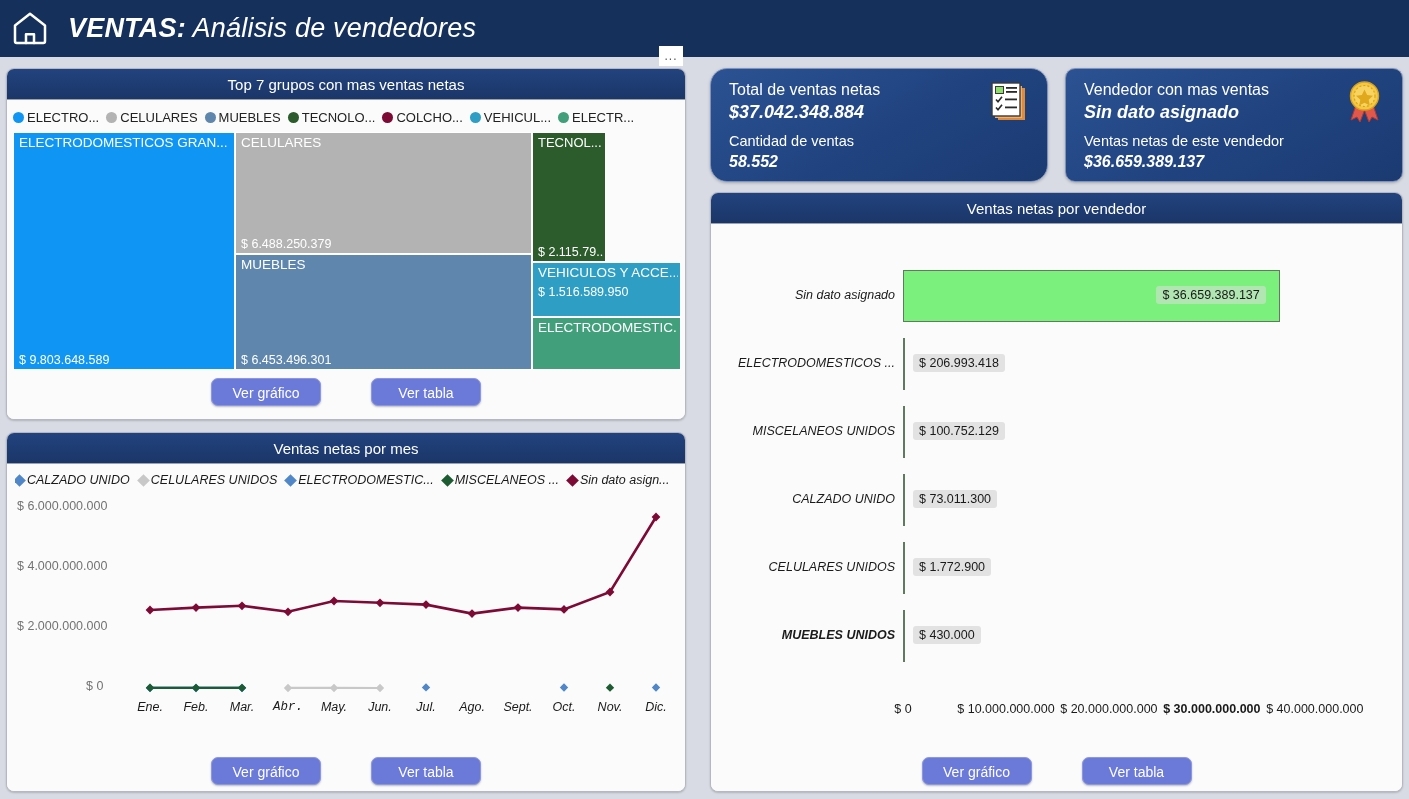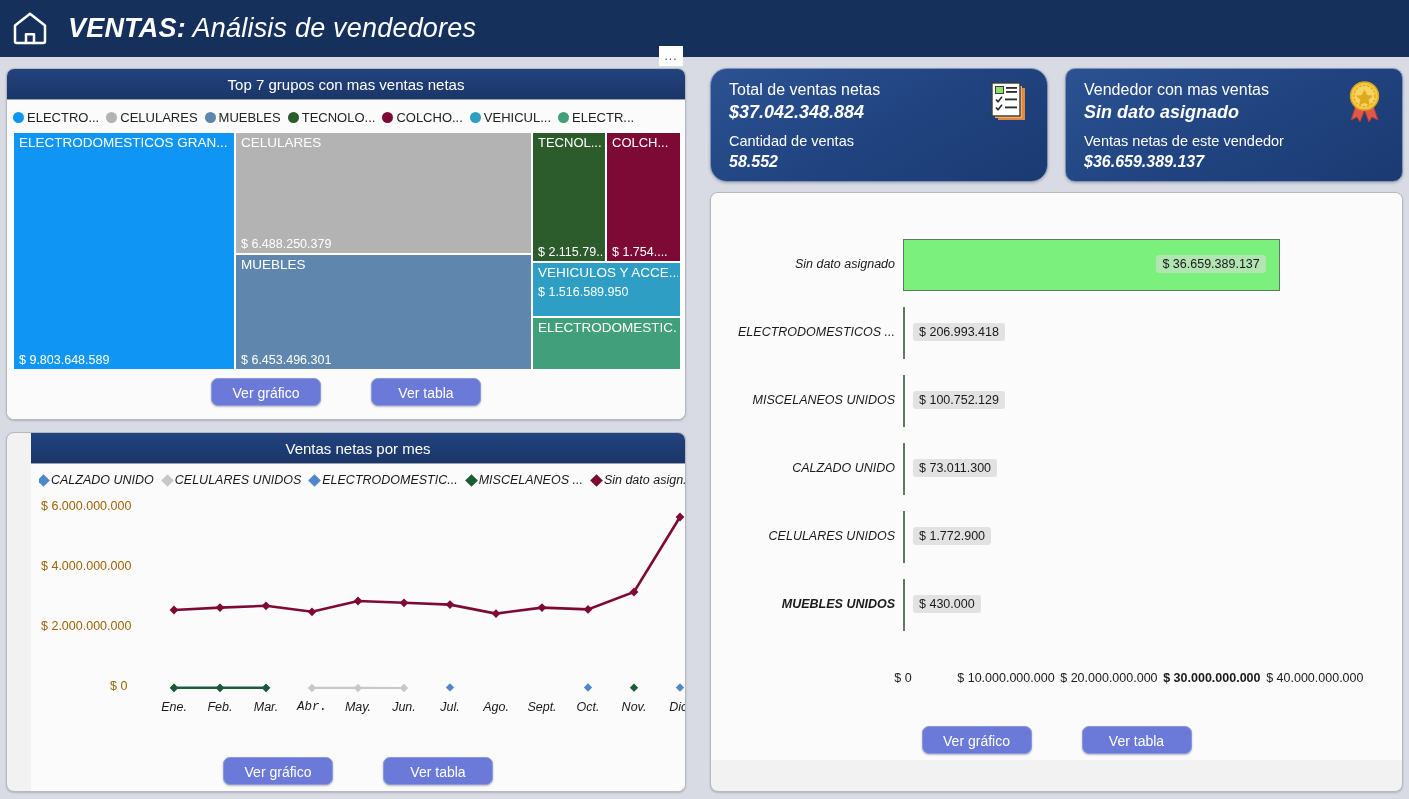--- a/index.html
+++ b/index.html
@@ -83,34 +83,34 @@
     position: absolute; left: 5px; top: 2px; right: 2px;
     font-size: 13.5px; color: #ffffff; white-space: nowrap; overflow: hidden;
   }
   .tile .tval {
     position: absolute; left: 5px; bottom: 2px; right: 2px;
     font-size: 12.5px; color: #ffffff; white-space: nowrap; overflow: hidden;
   }
   .tile.small .tname { font-size: 13px; }
 
   
-  #line-panel { left: 6px; top: 432px; width: 680px; height: 360px; padding-left: 24px; }
+  #line-panel { left: 6px; top: 432px; width: 680px; height: 360px; }
   .ln-legend {
     position: absolute; left: 8px; top: 6px; width: 664px; height: 20px;
     display: flex; align-items: center; font-size: 12.5px; color: #1a1a1a;
     font-style: italic; white-space: nowrap; overflow: hidden;
   }
   .ln-legend .lg { display: flex; align-items: center; margin-right: 9px; }
   .ln-legend .dia {
     width: 9px; height: 9px; margin-right: 3px; flex: none;
     transform: rotate(45deg);
   }
   .ln-plot { position: absolute; left: 0; top: 28px; width: 680px; height: 250px; }
   .ylab {
-    position: absolute; font-size: 12.5px; color: #a16207; white-space: nowrap;
+    position: absolute; font-size: 12.5px; color: #737373; white-space: nowrap;
   }
   .xlab {
     position: absolute; font-size: 12.5px; color: #1a1a1a;
     font-style: italic; text-align: center; white-space: nowrap;
   }
 
   
   .kpi {
     position: absolute; top: 68px; height: 114px;
     background: linear-gradient(150deg, #2c5293 0%, #20437f 55%, #1b3a72 100%);
@@ -204,24 +204,20 @@
           <div class="tname">CELULARES</div>
           <div class="tval">$ 6.488.250.379</div>
         </div>
         <div class="tile" style="left: 222px; top: 122px; width: 297px; height: 116px; background: rgb(95, 135, 173);">
           <div class="tname">MUEBLES</div>
           <div class="tval">$ 6.453.496.301</div>
         </div>
         <div class="tile small" style="left: 519px; top: 0px; width: 74px; height: 130px; background: rgb(44, 92, 44);">
           <div class="tname">TECNOL...</div>
           <div class="tval">$ 2.115.79...</div>
-        </div>
-        <div class="tile small" style="left: 593px; top: 0px; width: 75px; height: 130px; background: rgb(125, 10, 53);">
-          <div class="tname">COLCH...</div>
-          <div class="tval">$ 1.754....</div>
         </div>
         <div class="tile" style="left: 519px; top: 130px; width: 149px; height: 55px; background: rgb(46, 158, 196);">
           <div class="tname">VEHICULOS Y ACCE...</div>
           <div class="tval" style="bottom: auto; top: 22px;">$ 1.516.589.950</div>
         </div>
         <div class="tile" style="left: 519px; top: 185px; width: 149px; height: 53px; background: rgb(65, 160, 123);">
           <div class="tname">ELECTRODOMESTIC...</div>
         </div>
       </div>
     <div class="btn-row" style="top:278px">
@@ -347,20 +343,21 @@
       <path d="M14 26 L9 41 l6-3 3 5 5-13z" fill="#e0574c" stroke="#b23a32" stroke-width="1"></path>
       <path d="M31 26 L36 41 l-6-3 -3 5 -5-13z" fill="#e0574c" stroke="#b23a32" stroke-width="1"></path>
       <circle cx="22.5" cy="17" r="14" fill="#f5c842" stroke="#d9a21c" stroke-width="1.4"></circle>
       <circle cx="22.5" cy="17" r="10.5" fill="#f7d461" stroke="#d9a21c" stroke-width="1.2" stroke-dasharray="2 2"></circle>
       <path d="M22.5 10.5l2.6 5.4 5.9.8-4.3 4.1 1.1 5.8-5.3-2.9-5.3 2.9 1.1-5.8-4.3-4.1 5.9-.8z" fill="#e0a81c"></path>
     </svg>
   </div>
 </div>
 
 <div class="panel" id="bar-panel">
+  <div class="panel-title">Ventas netas por vendedor</div>
   <div class="panel-body" style="height:567px">
     <div class="bar-plot" id="bar-plot">
         <div class="cat-label" style="left: 10px; width: 174px; top: 64px;">Sin dato asignado</div>
         <div class="bar-rect" style="left: 192px; top: 46px; width: 377.425px; height: 52px; background: rgb(124, 240, 124); border: 1px solid rgb(95, 122, 95);"></div>
         <div class="bar-value on-bar" style="top: 62px; left: 445.425px;">$ 36.659.389.137</div>
         <div class="cat-label" style="left: 10px; width: 174px; top: 132px;">ELECTRODOMESTICOS ...</div>
         <div class="bar-tick" style="left: 192px; top: 114px; height: 52px; background: rgb(95, 122, 95);"></div>
         <div class="bar-value" style="top: 130px; left: 202px;">$ 206.993.418</div>
         <div class="cat-label" style="left: 10px; width: 174px; top: 200px;">MISCELANEOS UNIDOS</div>
         <div class="bar-tick" style="left: 192px; top: 182px; height: 52px; background: rgb(95, 122, 95);"></div>

